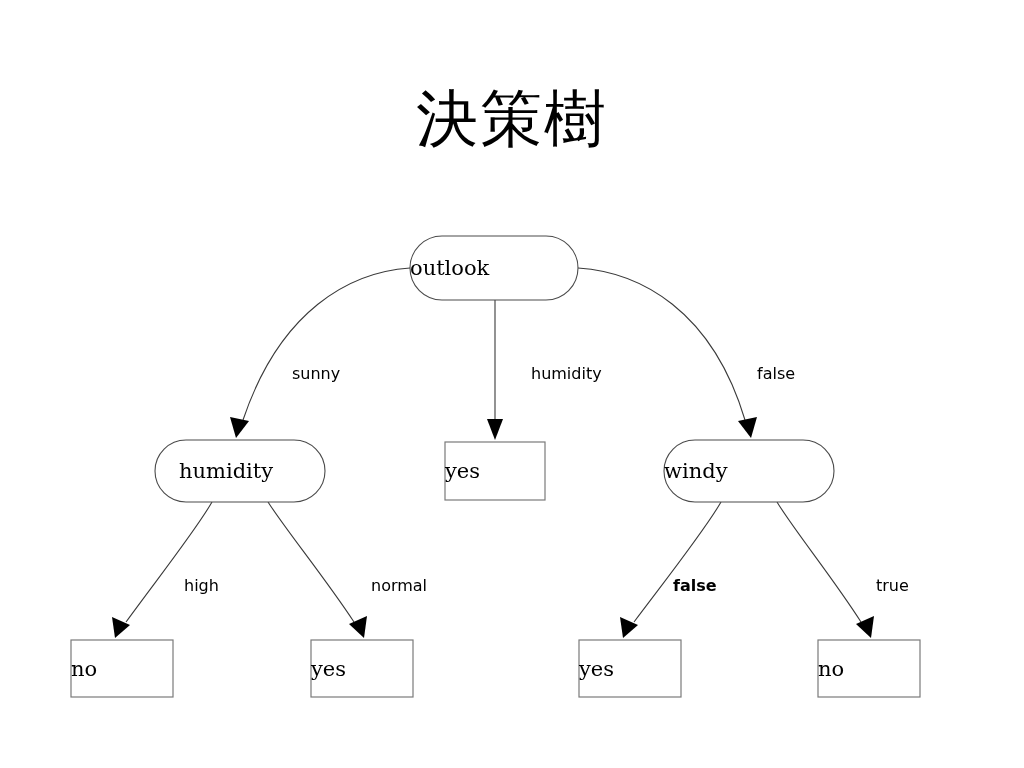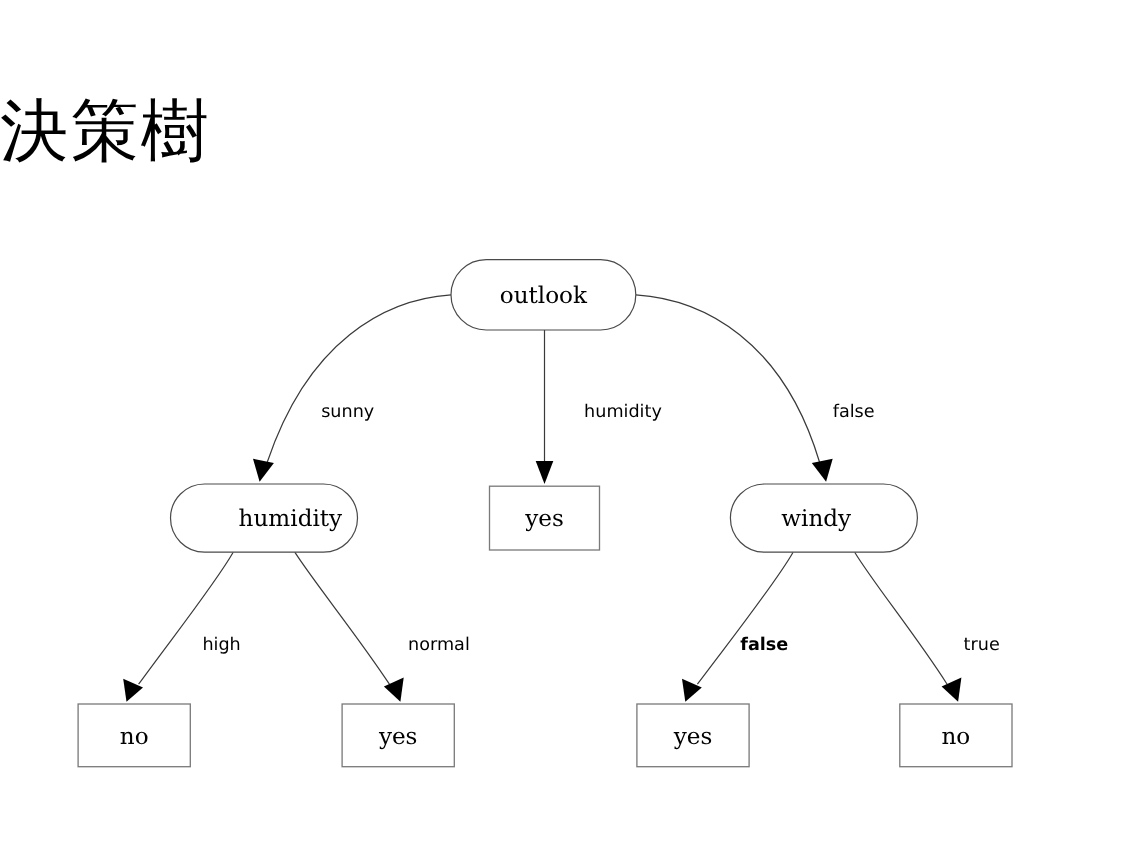--- a/index.html
+++ b/index.html
@@ -23,21 +23,21 @@
     height: 768px;
     background: #ffffff;
   }
 
   
   #title {
     position: absolute;
     left: 0;
     top: 86px;
     width: 1024px;
-    text-align: left;
+    text-align: center;
     font-family: "DejaVu Serif", "Liberation Serif", serif;
     font-size: 62px;
     line-height: 1.05;
     color: #000000;
     letter-spacing: 2px;
     white-space: nowrap;
   }
 
   
   #tree-svg {
@@ -64,21 +64,20 @@
   }
   .node-shape-leaf {
     fill: #ffffff;
     stroke: #7a7a7a;
     stroke-width: 1.2;
   }
 
   
   .node-label {
     position: absolute;
-    text-align: center;
     font-family: "DejaVu Serif", "Liberation Serif", serif;
     font-size: 21px;
     color: #000000;
     white-space: nowrap;
     pointer-events: none;
   }
 
   
   .edge-label {
     position: absolute;

